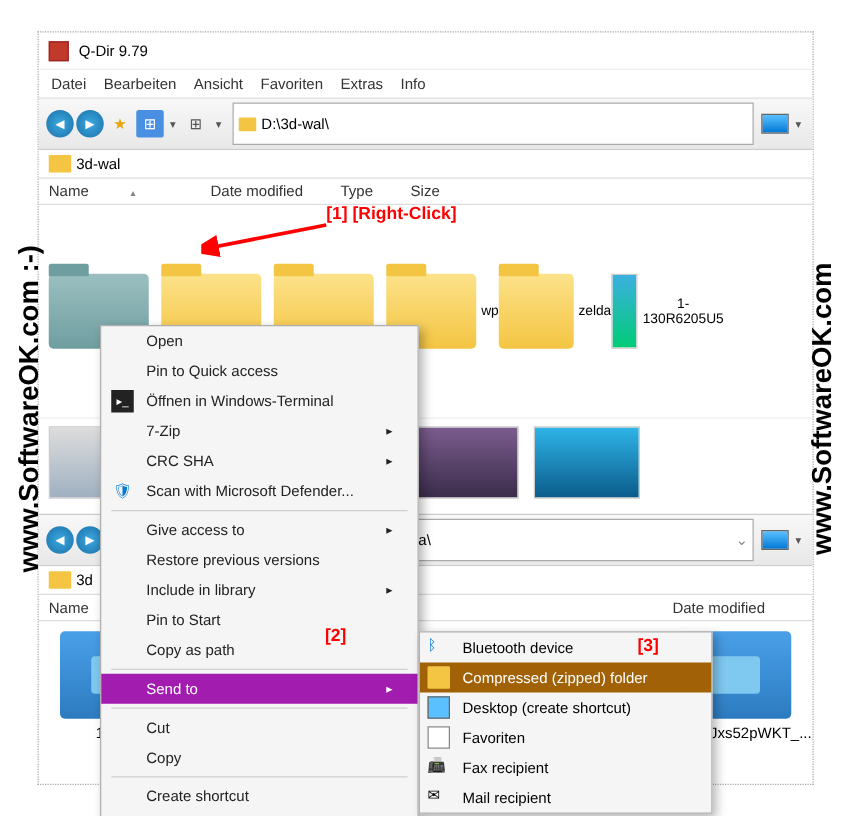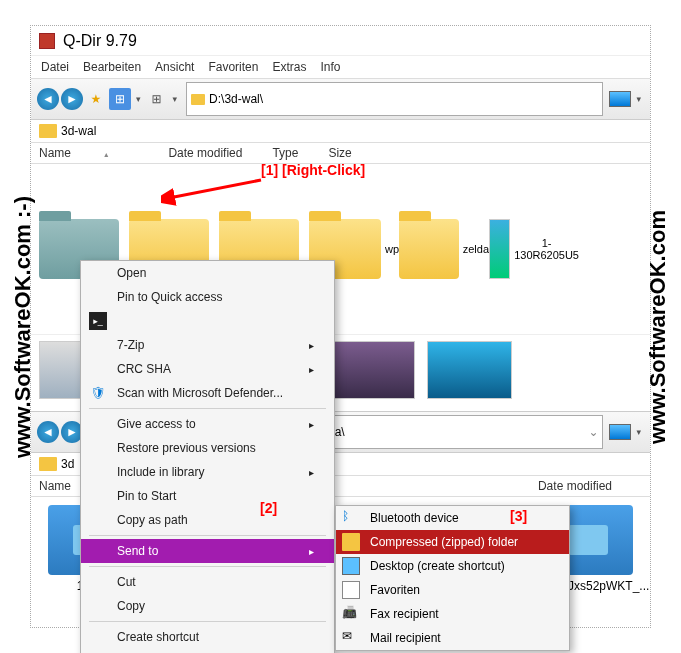--- a/index.html
+++ b/index.html
@@ -5,30 +5,30 @@
 * { margin: 0; padding: 0; box-sizing: border-box; font-family: "Segoe UI", Tahoma, sans-serif; font-size: 12px; }
 body { background: #fff; width: 681px; height: 653px; position: relative; overflow: hidden; }
 
 .watermark { position: absolute; left: 10px; top: 50%; transform: translateY(-50%) rotate(180deg); writing-mode: vertical-rl; font-size: 22px; font-weight: bold; color: #000; z-index: 100; }
 .watermark2 { position: absolute; right: 10px; top: 50%; transform: translateY(-50%) rotate(180deg); writing-mode: vertical-rl; font-size: 22px; font-weight: bold; color: #000; z-index: 100; }
 
 .outer { position: absolute; left: 30px; top: 25px; right: 30px; bottom: 25px; border: 1px dotted #aaa; background: #fff; }
 
 .titlebar { height: 30px; display: flex; align-items: center; padding: 4px 8px; border-bottom: 1px solid #eee; }
 .appicon { width: 16px; height: 16px; background: #c0392b; border: 1px solid #922; margin-right: 8px; }
-.title { font-size: 16px; }
+.title { font-size: 12px; }
 
 .menubar { display: flex; gap: 14px; padding: 4px 10px; color: #333; }
 .menubar span { cursor: default; }
 
 .toolbar { display: flex; align-items: center; gap: 2px; padding: 3px 6px; background: linear-gradient(#f8f8f8,#e8e8e8); border-top: 1px solid #ddd; border-bottom: 1px solid #ccc; }
 .tbtn { width: 22px; height: 22px; display: flex; align-items: center; justify-content: center; border-radius: 2px; }
 .nav-back { background: radial-gradient(#3da9e0,#1a6fa8); border-radius: 50%; color: #fff; }
 .nav-fwd { background: radial-gradient(#3da9e0,#1a6fa8); border-radius: 50%; color: #fff; }
-.addrbar { flex: 1; height: 34px; border: 1px solid #aaa; background: #fff; display: flex; align-items: center; padding: 4px 4px; margin: 0 4px; }
+.addrbar { flex: 1; height: 22px; border: 1px solid #aaa; background: #fff; display: flex; align-items: center; padding: 16px 4px; margin: 0 4px; }
 .addrbar .foldericon { width: 14px; height: 11px; background: #f4c542; border-radius: 1px; margin-right: 4px; }
 .monitor { width: 22px; height: 16px; background: linear-gradient(#5bc0ff,#0078d7); border: 1px solid #666; }
 .dropdown-arrow { font-size: 9px; color: #555; padding: 0 3px; }
 
 .breadcrumb { display: flex; align-items: center; padding: 4px 8px; gap: 4px; border-bottom: 1px solid #ddd; background: #fff; }
 .breadcrumb .foldericon { width: 18px; height: 14px; background: #f4c542; border-radius: 1px; }
 
 .colheaders { display: flex; border-bottom: 1px solid #ddd; padding: 3px 8px; font-size: 12px; color: #333; }
 .colheaders span { padding-right: 30px; }
 .colheaders .sortarrow { font-size: 8px; color: #888; }
@@ -56,21 +56,21 @@
 .cmitem .arrow { margin-left: auto; font-size: 10px; }
 .cmicon { position: absolute; left: 8px; width: 18px; height: 18px; display: flex; align-items: center; justify-content: center; }
 .cmsep { height: 1px; background: #d0d0d0; margin: 3px 8px; }
 .cmtop { font-weight: normal; }
 
 .redbox { position: absolute; border: 2px solid #ff0000; pointer-events: none; }
 .ann { position: absolute; color: #ff0000; font-weight: bold; font-size: 14px; z-index: 60; }
 
 .submenu { position: absolute; left: 335px; top: 505px; width: 235px; background: #f5f5f5; border: 1px solid #b0b0b0; box-shadow: 3px 3px 8px rgba(0,0,0,.3); z-index: 55; }
 .smitem { display: flex; align-items: center; height: 24px; padding: 0 12px 0 34px; position: relative; }
-.smitem.highlighted { background: #b91c1c; color: #fff; }
+.smitem.highlighted { background: #a16207; color: #fff; }
 .smicon { position: absolute; left: 6px; width: 18px; height: 18px; }
 
 .lower-row { display: flex; gap: 60px; padding: 8px 12px; }
 .lower-item { width: 100px; text-align: center; }
 .lower-item .imgplaceholder { width: 90px; height: 70px; background: linear-gradient(#4aa0e8,#2c7bc0); border-radius: 4px; margin: 0 auto 4px; display: flex; align-items: center; justify-content: center; }
 .lower-item .imgplaceholder .inner { width: 40px; height: 30px; background: #7fc8f0; border-radius: 3px; }
 
 .col2 { margin-left: auto; }
 </style>
 </head>
@@ -202,20 +202,21 @@
     </div>
   </div>
 
 </div>
 
 <div class="contextmenu">
   <div class="cmitem cmtop">Open</div>
   <div class="cmitem">Pin to Quick access</div>
   <div class="cmitem">
       <div class="cmicon" style="background:#222;color:#fff;font-size:9px">▸_</div>
+      <span>Öffnen in Windows-Terminal</span>
     </div>
   <div class="cmitem">
       <span>7-Zip</span>
       <span class="arrow">▸</span>
     </div>
   <div class="cmitem">
       <span>CRC SHA</span>
       <span class="arrow">▸</span>
     </div>
   <div class="cmitem">

